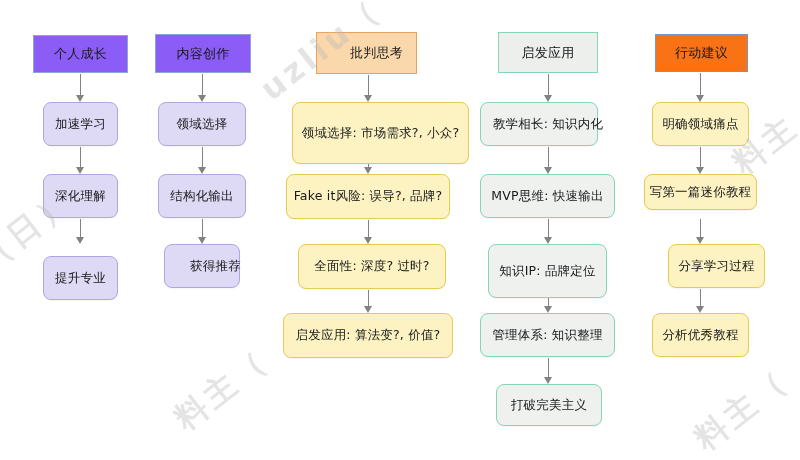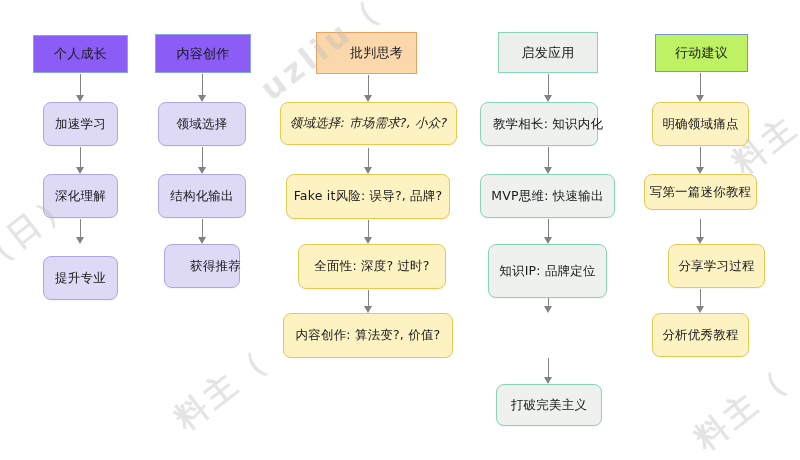--- a/index.html
+++ b/index.html
@@ -9,21 +9,21 @@
   }
   .canvas{position:absolute;left:0;top:0;width:800px;height:460px;}
   .box{
     position:absolute;display:flex;align-items:center;justify-content:center;
     box-sizing:border-box;font-size:12.5px;color:#17181a;white-space:nowrap;
     letter-spacing:0.2px;z-index:2;
   }
   .hdr{border:1px solid;font-size:13px;}
   .node{border:1px solid;border-radius:8px;box-shadow:0 1px 1px rgba(0,0,0,0.04);}
   .blue   {background:#8b5cf6;border-color:#8ba6d4;}
-  .blue-b {background:#bef264;border-color:#7697c8;}
+  .blue-b {background:#f97316;border-color:#7697c8;}
   .purple {background:#ded9f4;border-color:#b0a6e1;}
   .orange {background:#fbd8ac;border-color:#eba25f;padding-left:20px;}
   .yellow {background:#fdf3c2;border-color:#e6cb52;}
   .minthdr{background:#edefed;border-color:#84d6b4;}
   .mint   {background:#eff1ef;border-color:#84d6b4;}
   .arrow{position:absolute;width:9px;z-index:1;}
   .arrow .shaft{position:absolute;left:4px;top:0;width:1px;height:calc(100% - 7px);background:#828282;}
   .arrow .head{position:absolute;bottom:0;left:0;width:0;height:0;
     border-left:4.5px solid transparent;border-right:4.5px solid transparent;
     border-top:7px solid #828282;}
@@ -72,24 +72,24 @@
   <div class="arrow" style="left:198px;top:147px;height:27px;">
       <span class="shaft"></span>
       <span class="head"></span>
     </div>
   <div class="arrow" style="left:198px;top:219px;height:25px;">
       <span class="shaft"></span>
       <span class="head"></span>
     </div>
 
   <div class="box hdr orange" style="left:316px;top:32px;width:101px;height:42px;">批判思考</div>
-  <div class="box node yellow" style="left:280px;top:102px;width:177px;height:43px;font-style:italic;">领域选择: 市场需求?, 小众?</div>
+  <div class="box node yellow" style="left:292px;top:102px;width:177px;height:62px;">领域选择: 市场需求?, 小众?</div>
   <div class="box node yellow" style="left:286px;top:174px;width:164px;height:45px;">Fake it风险: 误导?, 品牌?</div>
   <div class="box node yellow" style="left:298px;top:244px;width:148px;height:45px;">全面性: 深度? 过时?</div>
-  <div class="box node yellow" style="left:283px;top:313px;width:170px;height:45px;">内容创作: 算法变?, 价值?</div>
+  <div class="box node yellow" style="left:283px;top:313px;width:170px;height:45px;">启发应用: 算法变?, 价值?</div>
   <div class="arrow" style="left:364px;top:75px;height:27px;">
       <span class="shaft"></span>
       <span class="head"></span>
     </div>
   <div class="arrow" style="left:364px;top:148px;height:26px;">
       <span class="shaft"></span>
       <span class="head"></span>
     </div>
   <div class="arrow" style="left:364px;top:220px;height:24px;">
       <span class="shaft"></span>
@@ -97,20 +97,21 @@
     </div>
   <div class="arrow" style="left:364px;top:290px;height:23px;">
       <span class="shaft"></span>
       <span class="head"></span>
     </div>
 
   <div class="box hdr minthdr" style="left:498px;top:32px;width:100px;height:41px;">启发应用</div>
   <div class="box node mint" style="left:480px;top:102px;width:118px;height:44px;padding-left:18px;">教学相长: 知识内化</div>
   <div class="box node mint" style="left:480px;top:174px;width:135px;height:44px;">MVP思维: 快速输出</div>
   <div class="box node mint" style="left:488px;top:244px;width:119px;height:54px;">知识IP: 品牌定位</div>
+  <div class="box node mint" style="left:480px;top:313px;width:135px;height:44px;">管理体系: 知识整理</div>
   <div class="box node mint" style="left:496px;top:384px;width:106px;height:42px;">打破完美主义</div>
   <div class="arrow" style="left:544px;top:74px;height:28px;">
       <span class="shaft"></span>
       <span class="head"></span>
     </div>
   <div class="arrow" style="left:544px;top:147px;height:27px;">
       <span class="shaft"></span>
       <span class="head"></span>
     </div>
   <div class="arrow" style="left:544px;top:219px;height:25px;">

